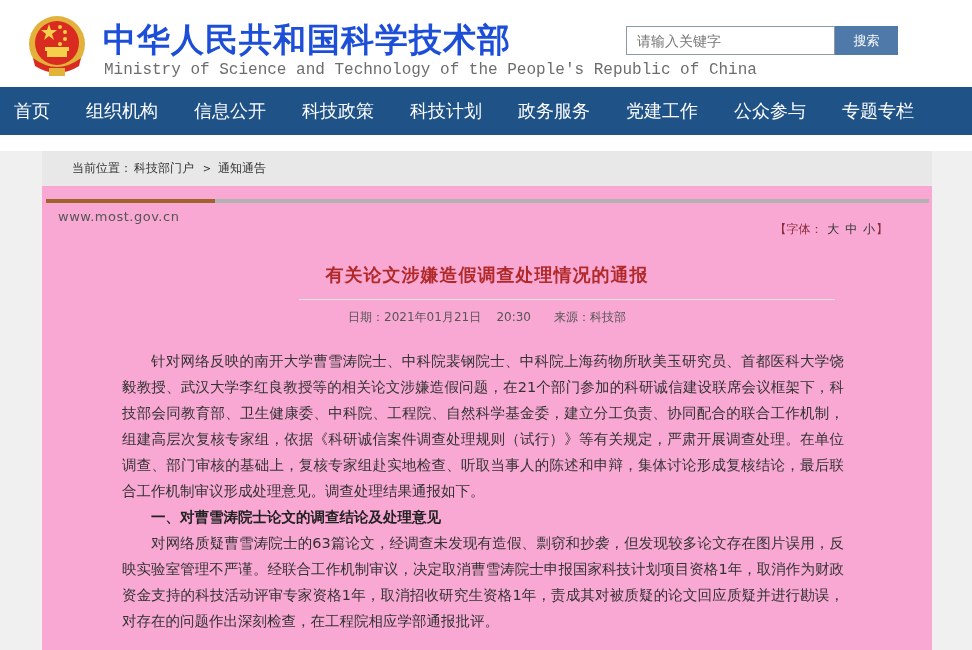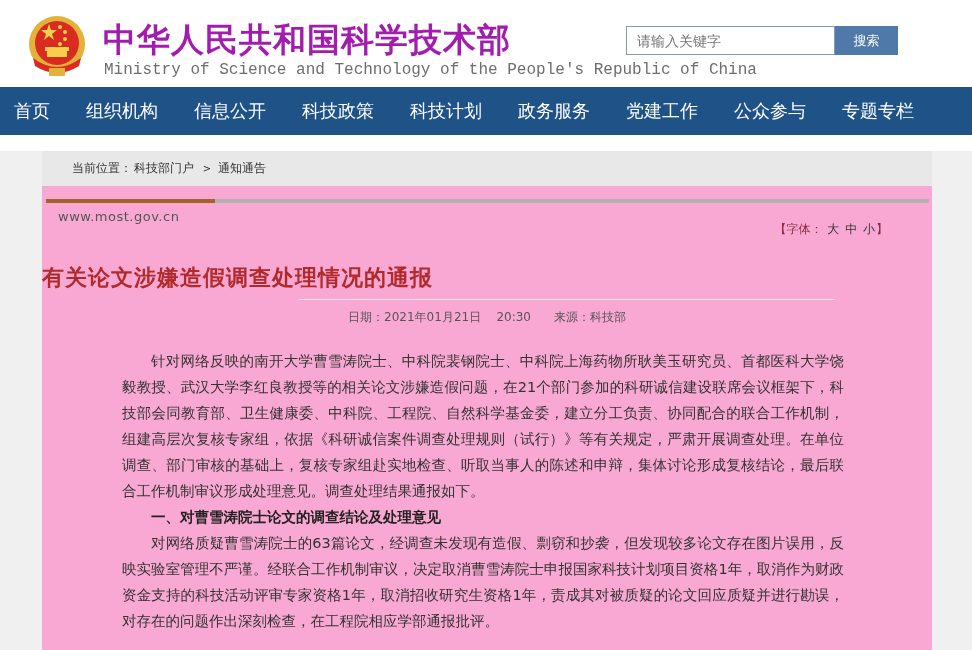--- a/index.html
+++ b/index.html
@@ -2,42 +2,42 @@
 <html><head>
 <meta charset="utf-8">
 <style>
   * { box-sizing: border-box; margin: 0; padding: 0; }
   html, body { width: 972px; height: 650px; overflow: hidden; background: #ffffff; }
   body { font-family: "DejaVu Sans", "Liberation Sans", sans-serif; color: #333; position: relative; }
 
   
   .header { position: absolute; left: 0; top: 0; width: 972px; height: 103px; background: #ffffff; }
   .emblem { position: absolute; left: 27px; top: 14px; width: 60px; height: 66px; }
-  .site-title { position: absolute; left: 103px; top: 20px; font-size: 33px; font-weight: bold; color: #a21caf; letter-spacing: 1px; white-space: nowrap; line-height: 40px; }
+  .site-title { position: absolute; left: 103px; top: 20px; font-size: 33px; font-weight: bold; color: #1d4ed8; letter-spacing: 1px; white-space: nowrap; line-height: 40px; }
   .site-subtitle { position: absolute; left: 104px; top: 61px; font-family: Liberation Mono, monospace; font-size: 16px; color: #6d6d6d; white-space: nowrap; }
   .search-box { position: absolute; left: 626px; top: 26px; width: 209px; height: 29px; border: 1px solid #8a9aa8; background: #fff; font-size: 14px; color: #c2410c; padding: 0 10px; line-height: 27px; font-family: "DejaVu Sans", sans-serif; outline: none; }
   .search-btn { position: absolute; left: 835px; top: 26px; width: 63px; height: 29px; background: #4f79a8; color: #fff; font-size: 13px; text-align: center; line-height: 29px; cursor: pointer; }
 
   
   .nav { position: absolute; left: 0; top: 87px; width: 972px; height: 48px; background: #1f5287; display: flex; align-items: center; }
   .nav-item { color: #ffffff; font-size: 18px; position: absolute; top: 0; line-height: 48px; white-space: nowrap; cursor: pointer; }
 
   
   .page-bg { position: absolute; left: 0; top: 151px; width: 972px; height: 499px; background: #f0f0f0; }
   .breadcrumb-bar { position: absolute; left: 42px; top: 151px; width: 890px; height: 44px; background: #e8e8e8; font-size: 12px; color: #333; line-height: 35px; padding-left: 30px; }
   .breadcrumb-bar span { margin-right: 2px; }
   .content { position: absolute; left: 42px; top: 186px; width: 890px; height: 464px; background: #f9a8d4; }
 
   .divider-bar { position: absolute; left: 4px; top: 13px; width: 883px; height: 4px; background: #b2b2b2; }
   .divider-accent { position: absolute; left: 4px; top: 13px; width: 169px; height: 4px; background: #a0632c; }
   .site-url { position: absolute; left: 16px; top: 23px; font-family: "DejaVu Sans", sans-serif; font-size: 13px; color: #555; letter-spacing: 0.5px; }
   .font-size-ctrl { position: absolute; right: 44px; top: 35px; font-size: 12px; color: #8b2a3a; white-space: nowrap; }
   .font-size-ctrl .opt { color: #333; cursor: pointer; margin: 0 1px; }
 
-  .article-title { position: absolute; left: 0; top: 77px; width: 890px; font-family: "DejaVu Serif", "Liberation Serif", serif; font-size: 22px; font-weight: bold; color: #b02a2a; letter-spacing: 1px; }
+  .article-title { position: absolute; left: 0; top: 77px; width: 890px; text-align: center; font-family: "DejaVu Serif", "Liberation Serif", serif; font-size: 18px; font-weight: bold; color: #b02a2a; letter-spacing: 1px; }
   .title-rule { position: absolute; left: 257px; top: 113px; width: 536px; height: 1px; background: #e4e4e4; }
   .meta { position: absolute; left: 0; top: 123px; width: 890px; text-align: center; font-size: 12px; color: #555; white-space: pre; }
 
   .body-text { position: absolute; left: 80px; top: 162px; width: 722px; font-size: 14.5px; color: #333; line-height: 26px; }
   .body-text p { text-indent: 2em; text-align: justify; }
   .body-text h3 { text-indent: 2em; font-size: 14.5px; font-weight: bold; color: #222; }
 </style>
 </head>
 <body>
 

